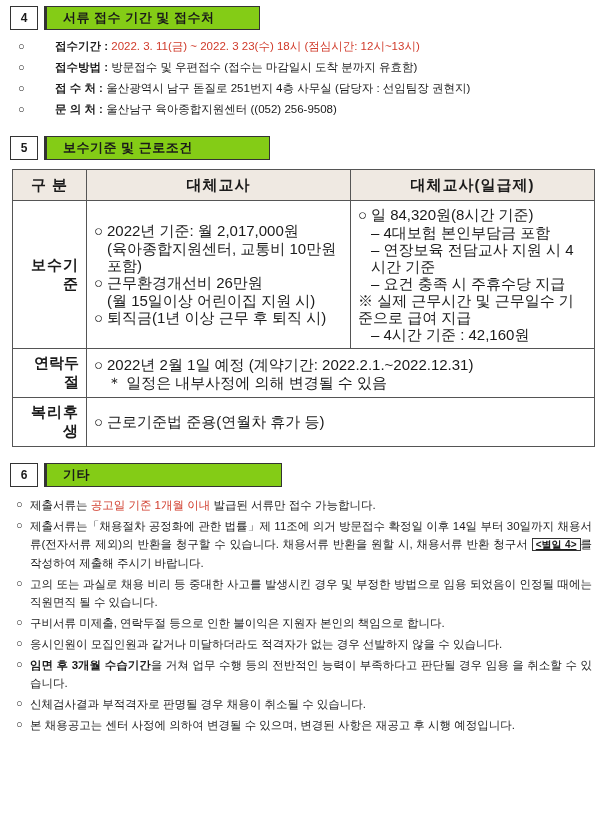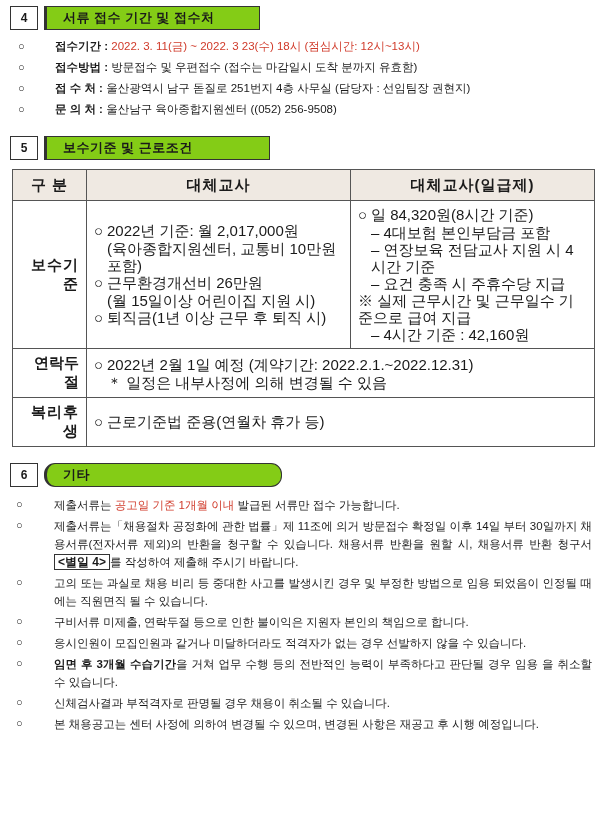--- a/index.html
+++ b/index.html
@@ -47,21 +47,21 @@
     border: 1px solid #333;
     border-left: 3px solid #333;
     display: flex;
     align-items: center;
     padding-left: 16px;
     font-weight: bold;
     font-size: 13px;
     letter-spacing: 0.5px;
     background: #84cc16;
   }
-  .sec-title.wide { min-width: 218px; border-radius: 11px; }
+  .sec-title.wide { min-width: 218px; }
   .sec-title.narrow { min-width: 206px; }
 
   
   .list {
     margin: 8px 16px 0 18px;
   }
   .li {
     display: flex;
     align-items: flex-start;
     margin-bottom: 4px;
@@ -136,28 +136,28 @@
   .list6 {
     margin: 9px 14px 0 16px;
   }
   .list6 .li {
     margin-bottom: 3px;
     line-height: 18px;
     font-size: 11.5px;
   }
   .list6 .body {
     text-align: justify;
-    margin-left: 24px;
   }
   .boxed {
     border: 1px solid #333;
     padding: 0 3px;
     font-weight: bold;
-    font-size: 12px;
+    font-size: 10px;
     white-space: nowrap;
+    text-decoration: underline;
   }
   .gap-sm { height: 6px; }
 </style>
 </head>
 <body>
 
 <div class="page">
 
   <div class="gap-sm"></div>
   <div class="sec-head">

